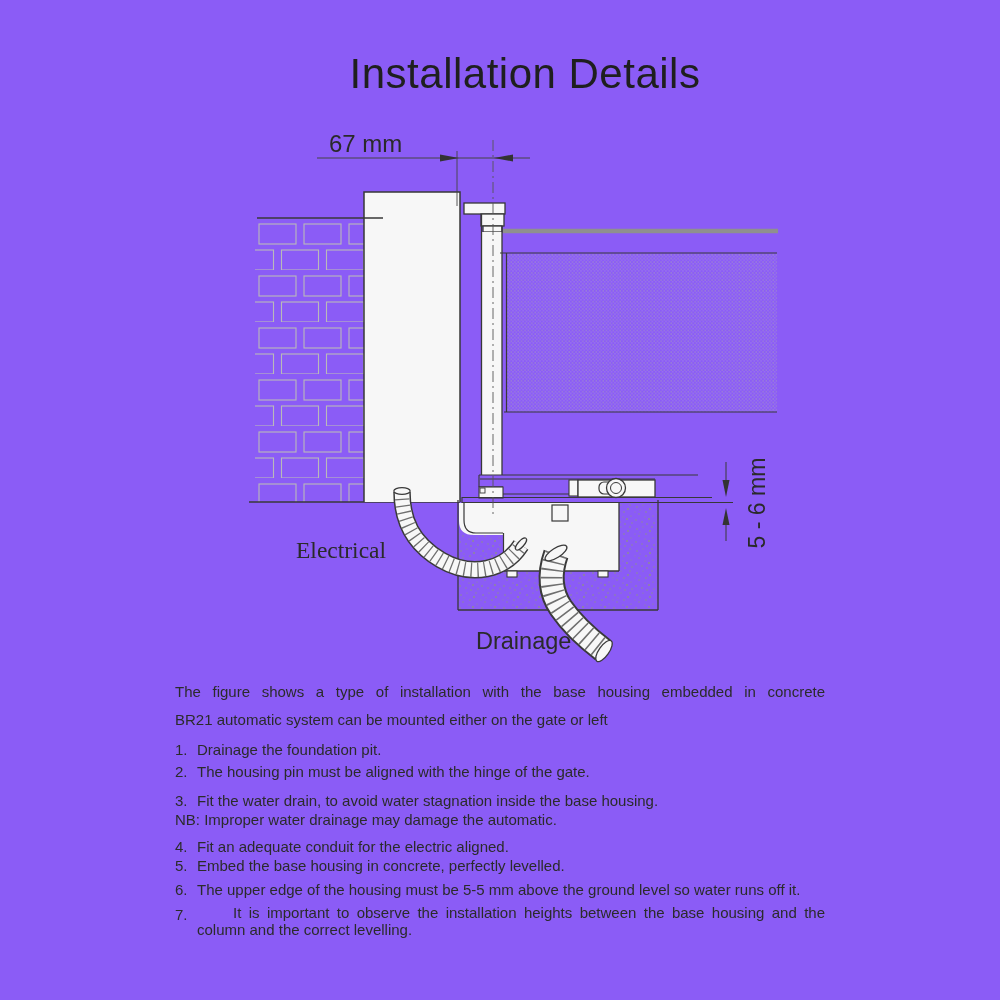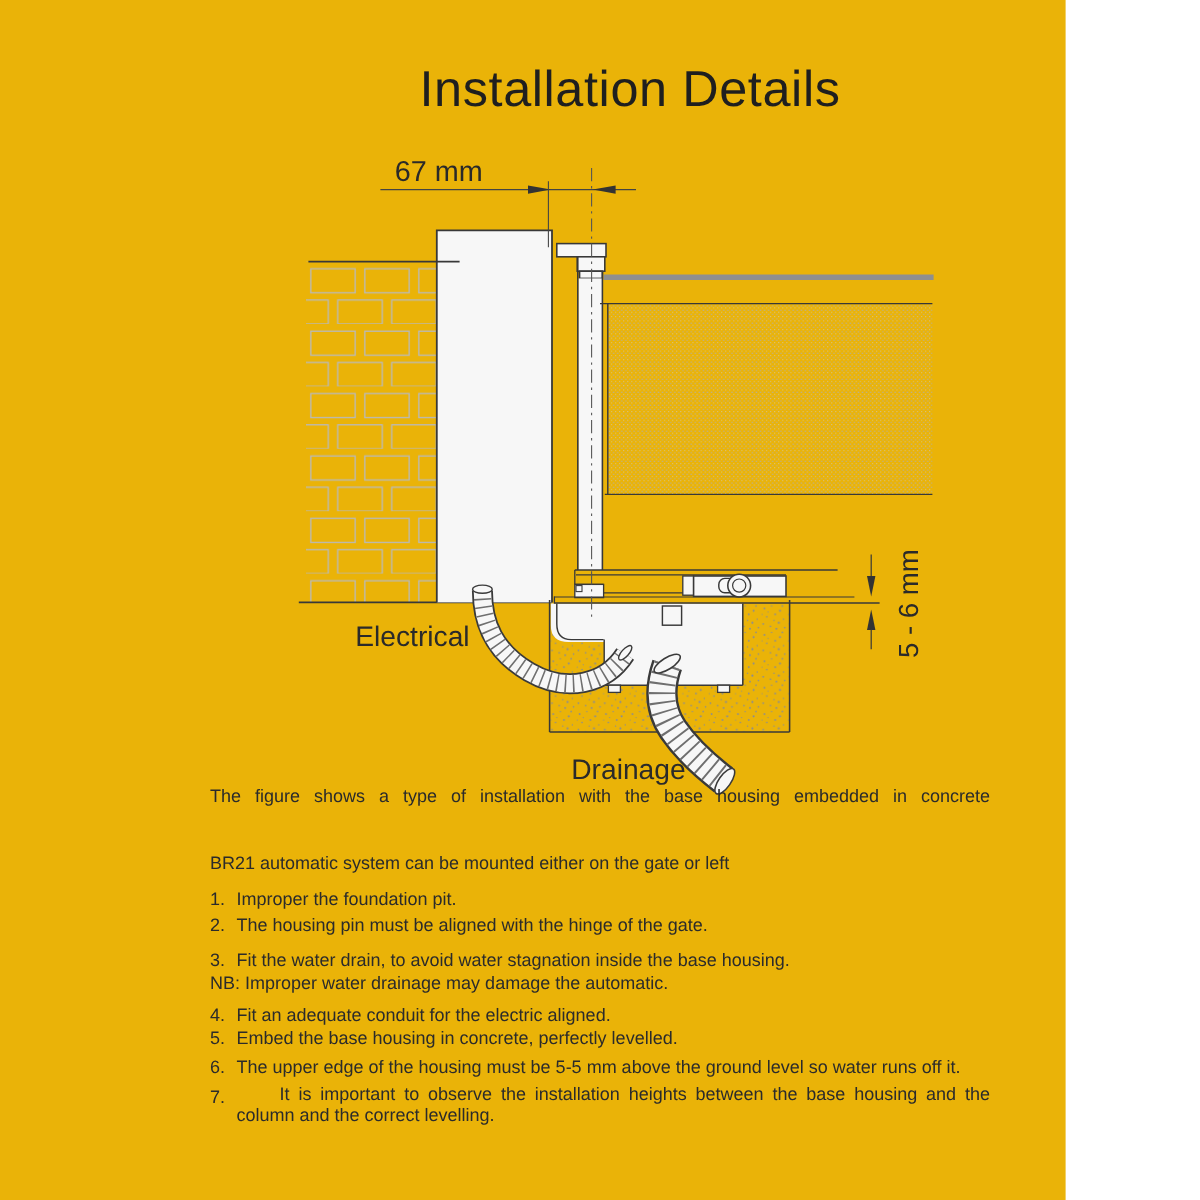--- a/index.html
+++ b/index.html
@@ -1,23 +1,23 @@
 <!DOCTYPE html>
 <html><head>
 <meta charset="utf-8">
 <style>
   html,body{margin:0;padding:0;}
-  .page{position:relative;width:888px;height:1000px;background:#eab308;overflow:hidden;
+  .page{position:relative;width:1000px;height:1000px;background:#8b5cf6;overflow:hidden;
         font-family:"Liberation Sans","DejaVu Sans",sans-serif;color:#2b2b2b;}
   .abs{position:absolute;}
   #title{top:50px;left:0;width:1000px;text-align:center;transform:translateX(25px);
          font-size:42px;line-height:48px;color:#1f1f1f;letter-spacing:0.5px;}
   .dlabel{font-size:23.5px;color:#2a2a2a;white-space:nowrap;}
   #dim67{top:130px;left:329px;font-size:24px;text-align:center;}
-  #electrical{top:517px;left:296px;}
+  #electrical{top:537px;left:296px;font-family:Liberation Serif, serif;}
   #drainage{top:628px;left:476px;}
   #dim56{top:490px;left:702px;width:110px;height:26px;text-align:center;
          transform:rotate(-90deg);transform-origin:center;font-size:23px;}
   #diagram{top:0;left:0;}
   
   #desc{top:0;left:175px;width:650px;font-size:15px;line-height:20px;}
   .row{position:absolute;width:650px;white-space:nowrap;}
   .just{white-space:normal;text-align:justify;text-align-last:justify;}
   .li{display:flex;}
   .num{flex:0 0 22px;}
@@ -165,26 +165,26 @@
     </g>
   </svg>
 
   <div id="title" class="abs">Installation Details</div>
   <div id="dim67" class="abs dlabel">67 mm</div>
   <div id="electrical" class="abs dlabel">Electrical</div>
   <div id="drainage" class="abs dlabel">Drainage</div>
   <div id="dim56" class="abs dlabel">5 - 6 mm</div>
 
   <div id="desc" class="abs">
-    <div class="row just" style="top:654px">The figure shows a type of installation with the base housing embedded in concrete</div>
+    <div class="row just" style="top:682px">The figure shows a type of installation with the base housing embedded in concrete</div>
     <div class="row" style="top:710px">BR21 automatic system can be mounted either on the gate or left</div>
 
     <div class="row li" style="top:740px">
       <span class="num">1.</span>
-      <span class="txt">Improper the foundation pit.</span>
+      <span class="txt">Drainage the foundation pit.</span>
     </div>
     <div class="row li" style="top:762px">
       <span class="num">2.</span>
       <span class="txt">The housing pin must be aligned with the hinge of the gate.</span>
     </div>
     <div class="row li" style="top:791px">
       <span class="num">3.</span>
       <span class="txt">Fit the water drain, to avoid water stagnation inside the base housing.</span>
     </div>
     <div class="row" style="top:810px">NB: Improper water drainage may damage the automatic.</div>

